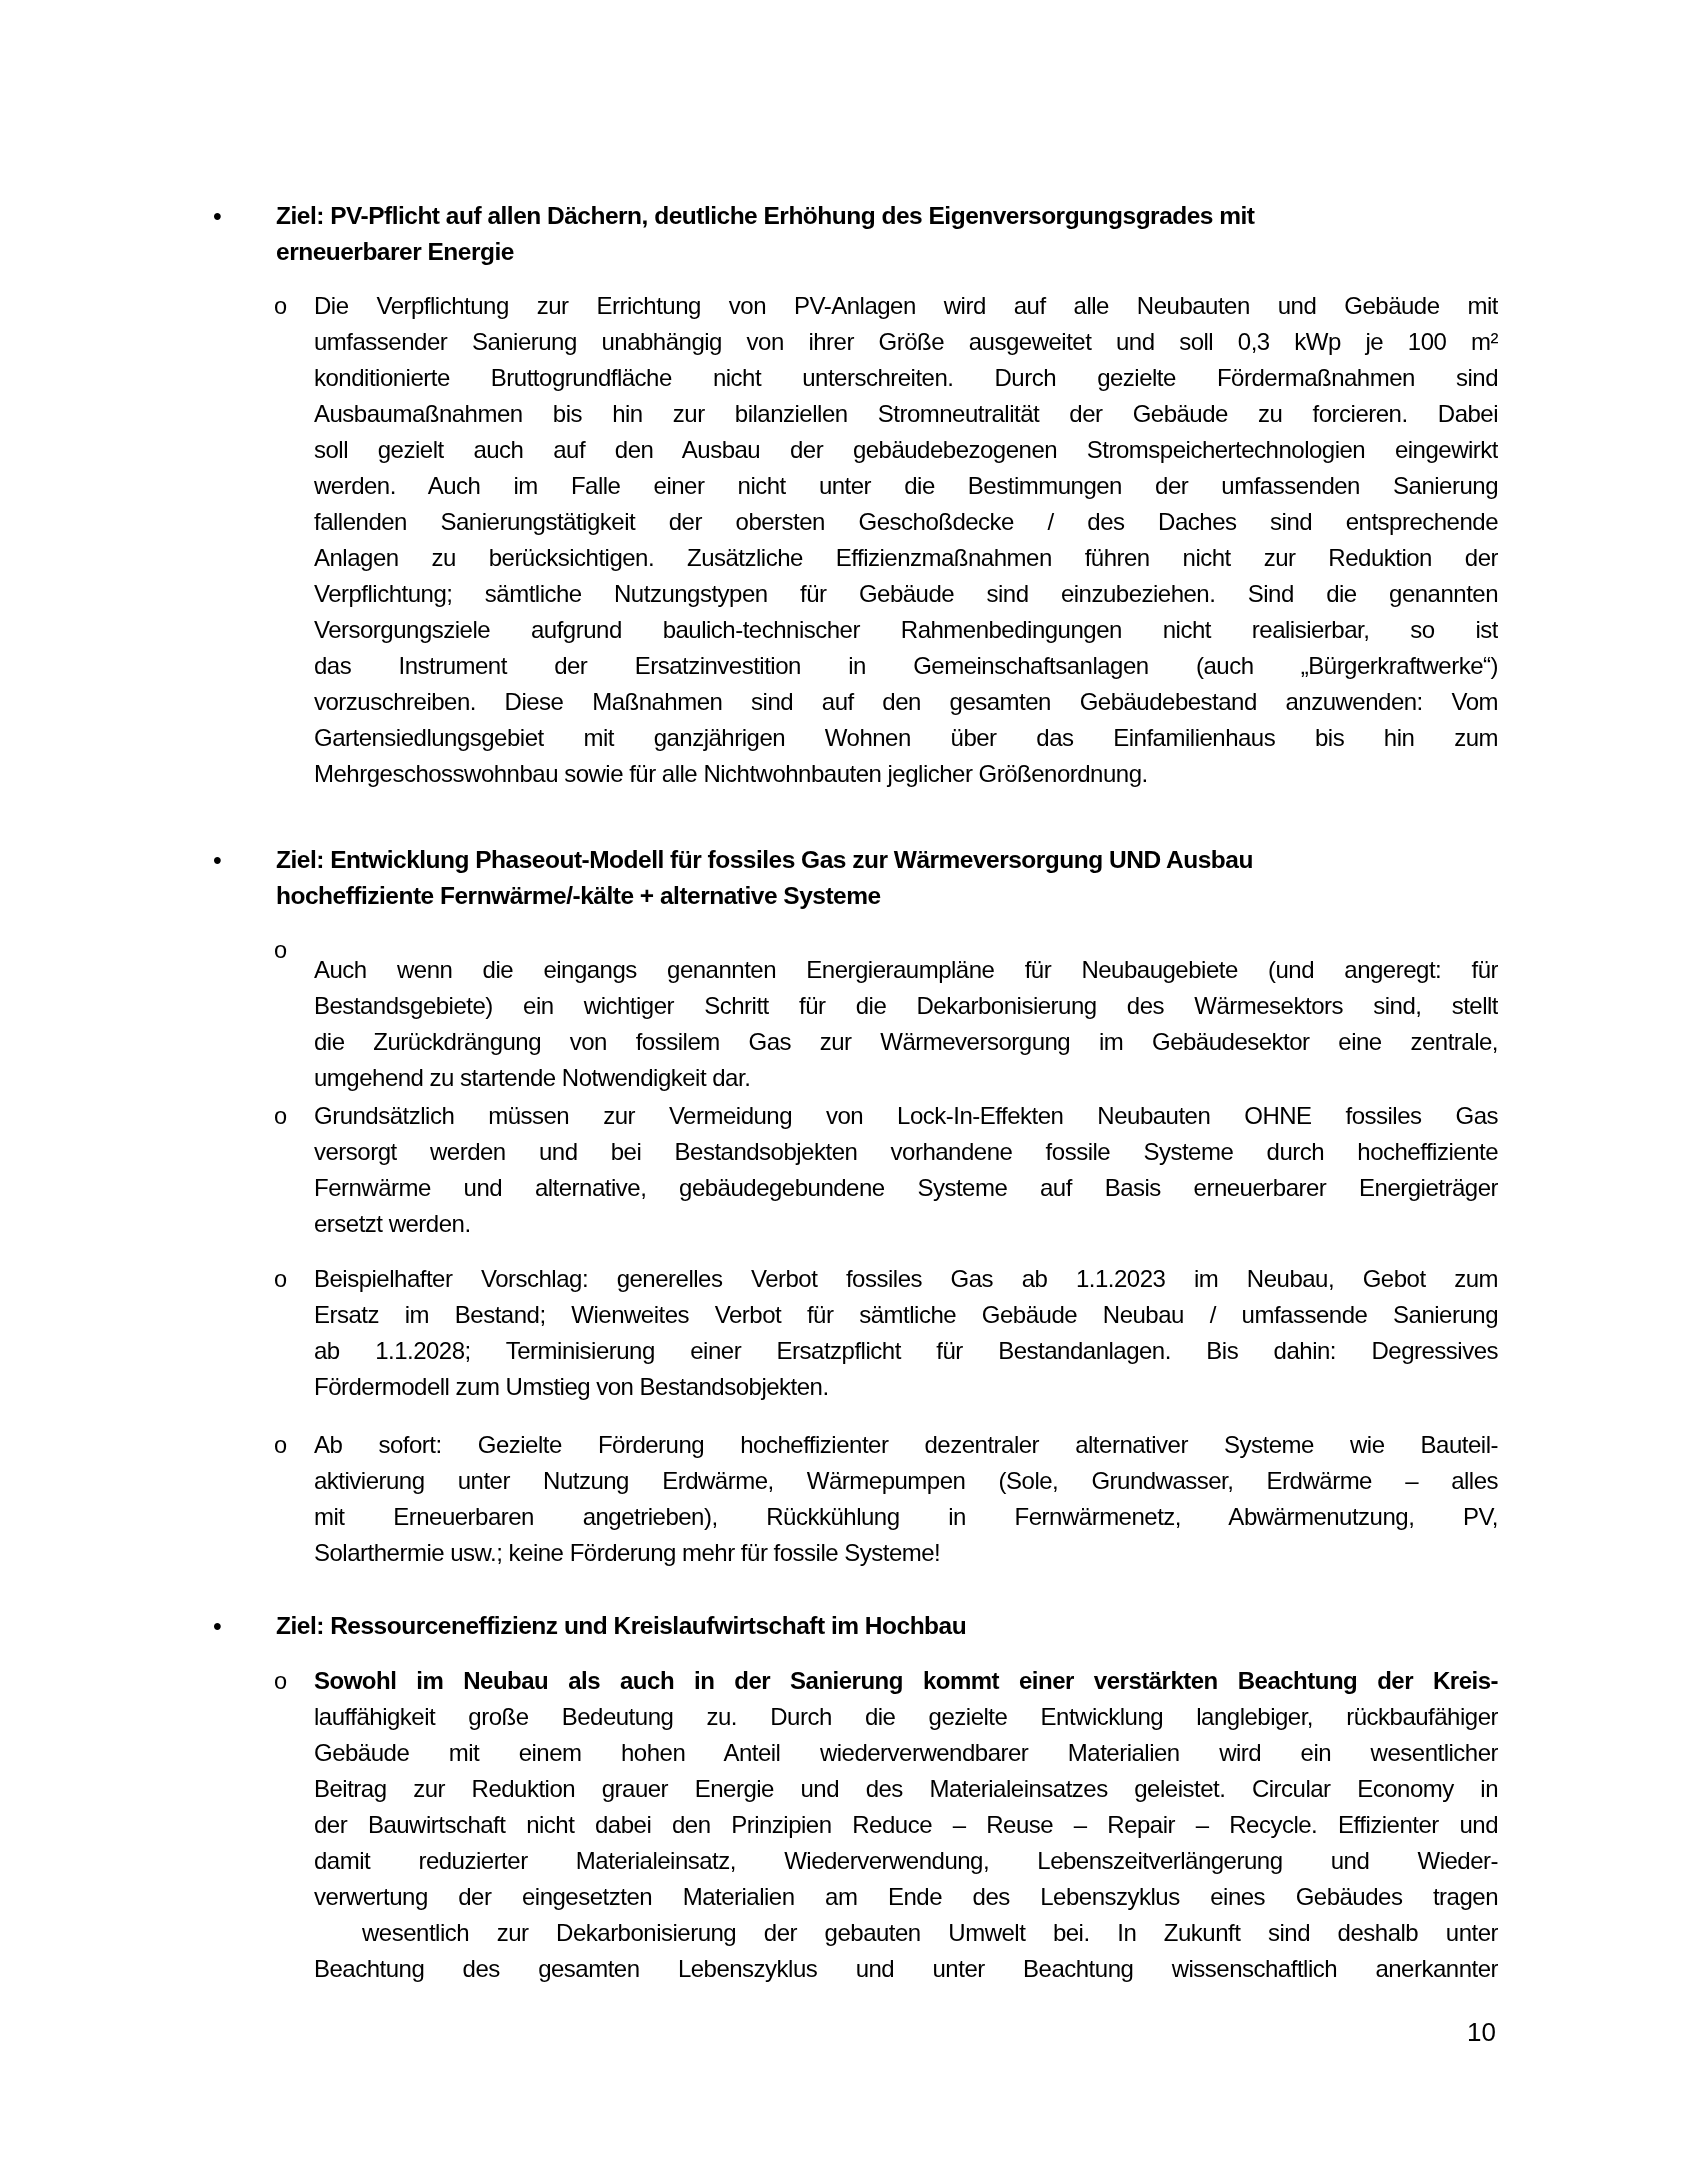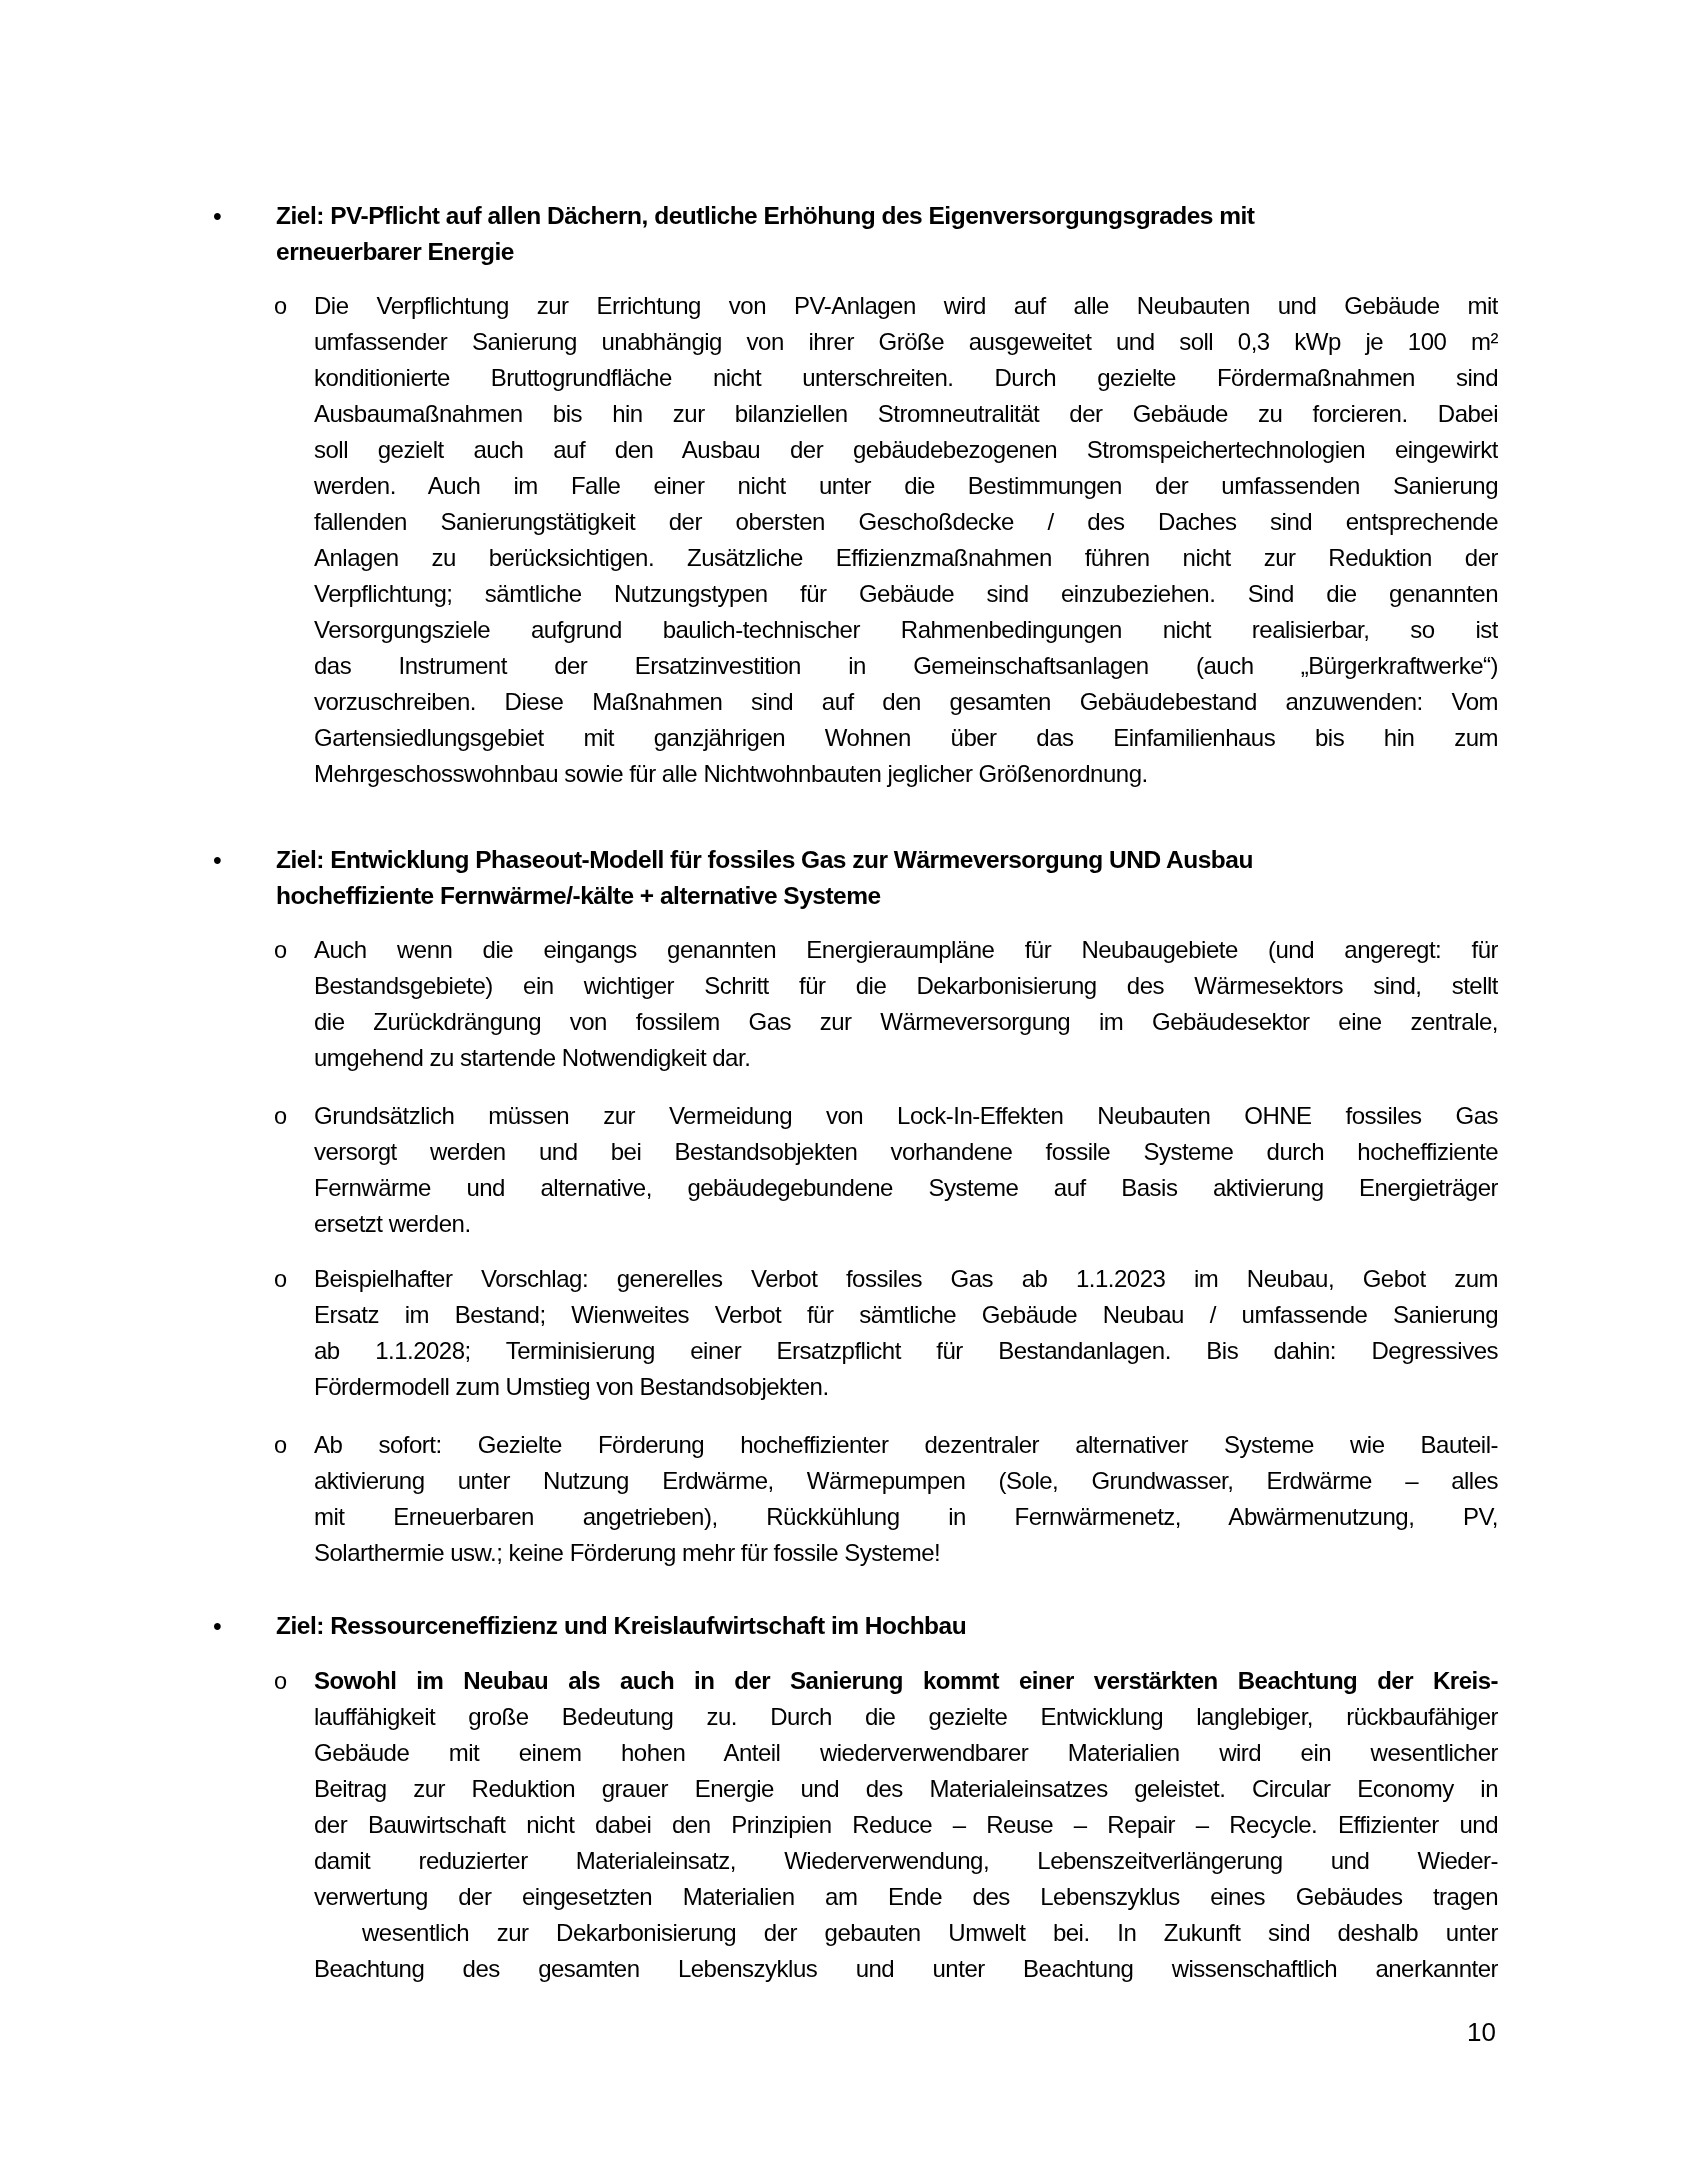--- a/index.html
+++ b/index.html
@@ -45,31 +45,31 @@
   </div>
 
   <span class="bullet" style="top:842px">•</span>
   <div class="heading" style="top:842px">
     <span class="line last">Ziel: Entwicklung Phaseout-Modell für fossiles Gas zur Wärmeversorgung UND Ausbau</span>
     <span class="line last">hocheffiziente Fernwärme/-kälte + alternative Systeme</span>
   </div>
 
   <span class="subbullet" style="top:932px">o</span>
   <div class="sub" style="top:932px">
-    <span class="line" style="white-space: normal;">Auch wenn die eingangs genannten Energieraumpläne für Neubaugebiete (und angeregt: für</span>
+    <span class="line" style="white-space: normal; margin-top: 20px;">Auch wenn die eingangs genannten Energieraumpläne für Neubaugebiete (und angeregt: für</span>
     <span class="line" style="white-space: normal;">Bestandsgebiete) ein wichtiger Schritt für die Dekarbonisierung des Wärmesektors sind, stellt</span>
     <span class="line" style="white-space: normal;">die Zurückdrängung von fossilem Gas zur Wärmeversorgung im Gebäudesektor eine zentrale,</span>
     <span class="line last">umgehend zu startende Notwendigkeit dar.</span>
   </div>
 
   <span class="subbullet" style="top:1098px">o</span>
   <div class="sub" style="top:1098px">
     <span class="line" style="white-space: normal;">Grundsätzlich müssen zur Vermeidung von Lock-In-Effekten Neubauten OHNE fossiles Gas</span>
     <span class="line" style="white-space: normal;">versorgt werden und bei Bestandsobjekten vorhandene fossile Systeme durch hocheffiziente</span>
-    <span class="line" style="white-space: normal;">Fernwärme und alternative, gebäudegebundene Systeme auf Basis aktivierung Energieträger</span>
+    <span class="line" style="white-space: normal;">Fernwärme und alternative, gebäudegebundene Systeme auf Basis erneuerbarer Energieträger</span>
     <span class="line last">ersetzt werden.</span>
   </div>
 
   <span class="subbullet" style="top:1261px">o</span>
   <div class="sub" style="top:1261px">
     <span class="line" style="white-space: normal;">Beispielhafter Vorschlag: generelles Verbot fossiles Gas ab 1.1.2023 im Neubau, Gebot zum</span>
     <span class="line" style="white-space: normal;">Ersatz im Bestand; Wienweites Verbot für sämtliche Gebäude Neubau / umfassende Sanierung</span>
     <span class="line" style="white-space: normal;">ab 1.1.2028; Terminisierung einer Ersatzpflicht für Bestandanlagen. Bis dahin: Degressives</span>
     <span class="line last">Fördermodell zum Umstieg von Bestandsobjekten.</span>
   </div>

